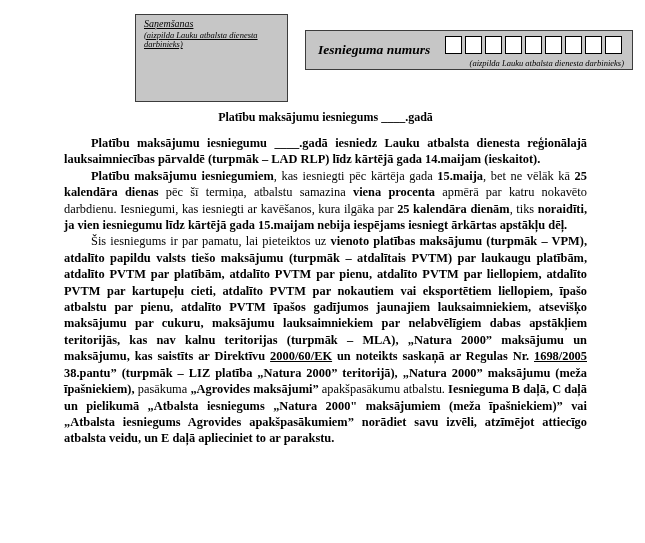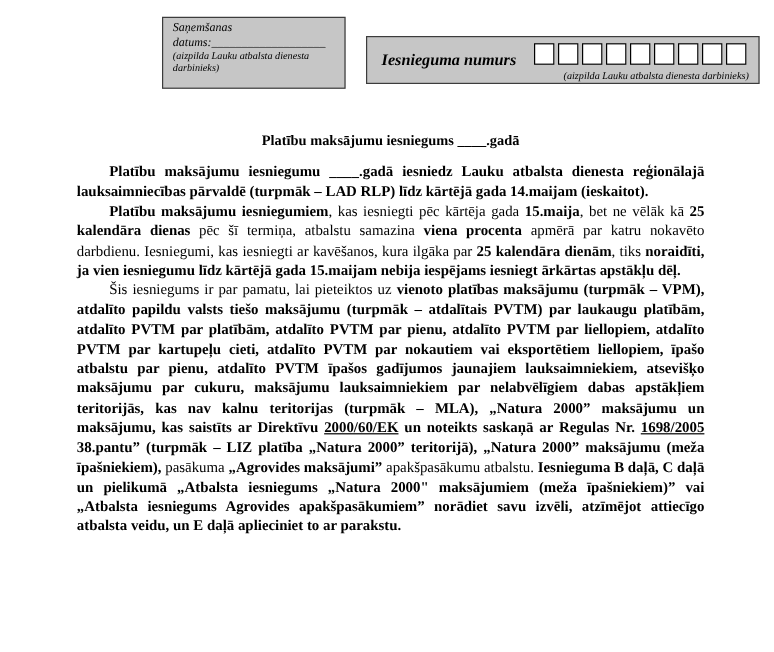--- a/index.html
+++ b/index.html
@@ -12,24 +12,24 @@
     overflow:hidden;
   }
   
   .gray-box{
     position:absolute;
     background:#c6c6c6;
     border:1.5px solid #3c3c3c;
     box-sizing:border-box;
   }
   .received-box{
-    left:135px;top:14px;width:153px;height:60px;
+    left:135px;top:14px;width:153px;height:88px;
     padding:3px 6px 2px 8px;
     font-style:italic;
-    font-size:10px;line-height:11.5px;
+    font-size:10px;line-height:11.5px;text-decoration:underline;
   }
   .received-box .fill-line{white-space:nowrap;overflow:hidden;}
   .received-box .note{font-size:8.5px;line-height:9.5px;margin-top:1px;}
   .number-box{
     left:305px;top:30px;width:328px;height:40px;
   }
   .number-box .label{
     position:absolute;left:12px;top:11px;
     font-weight:bold;font-style:italic;
     font-size:13.5px;
@@ -69,21 +69,20 @@
   .doc p.gap-above{margin-top:24px;}
   .b{font-weight:bold;}
   .u{text-decoration:underline;}
   .link{color:#000000;text-decoration:underline;cursor:pointer;}
 </style>
 </head>
 <body>
 
 <div class="gray-box received-box">
   <div>Saņemšanas</div>
-  <div class="fill-line">datums:___________________</div>
   <div class="note">(aizpilda Lauku atbalsta dienesta darbinieks)</div>
 </div>
 
 <div class="gray-box number-box">
   <span class="label">Iesnieguma numurs</span>
   <span class="cells-row">
       <span class="cell"></span>
       <span class="cell"></span>
       <span class="cell"></span>
       <span class="cell"></span>

